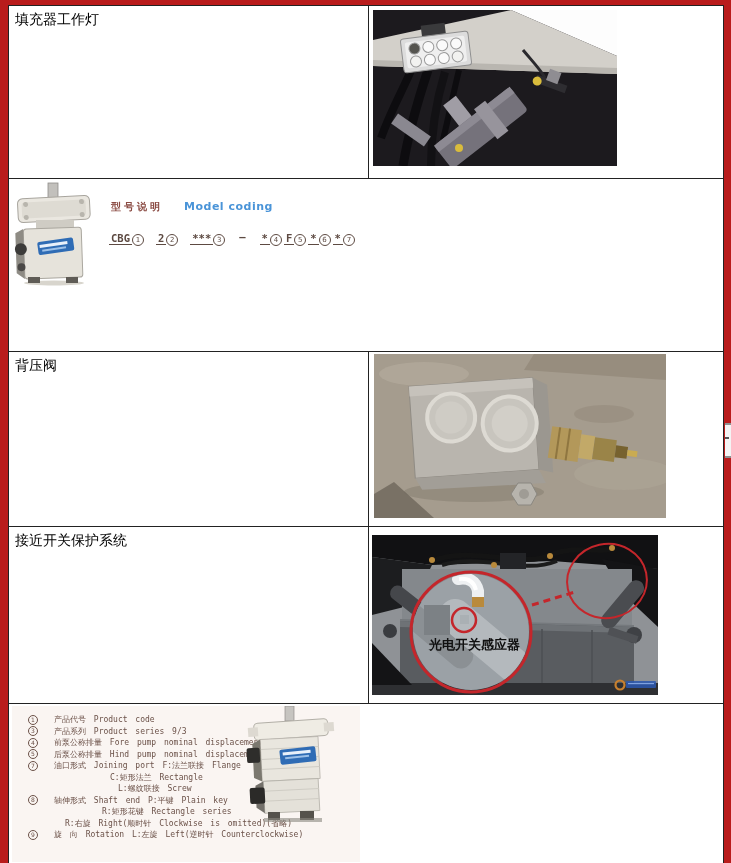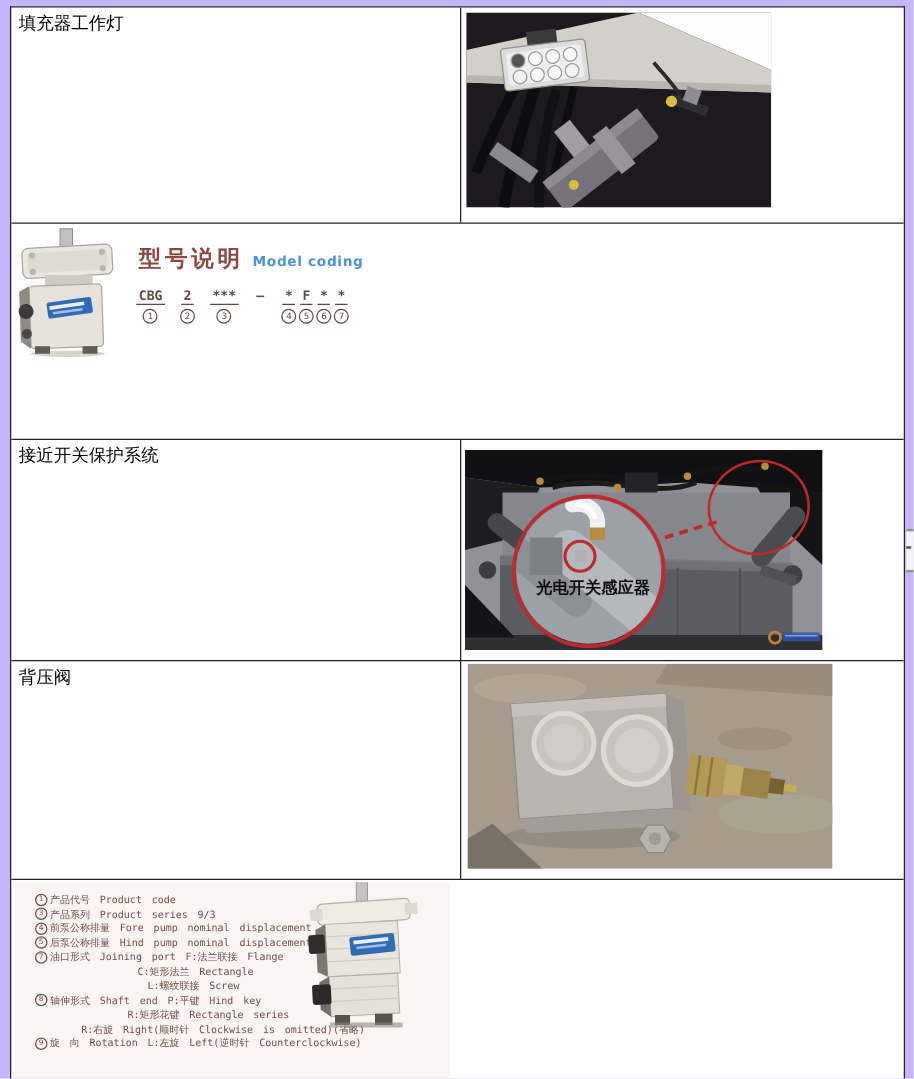--- a/index.html
+++ b/index.html
@@ -1,47 +1,47 @@
 <!DOCTYPE html>
 <html style="--border: #222222; --accent_red: #c4262b; --heading_zh: #8a4a42; --heading_en: #4a94d8; --code_text: #5d4a42; --spec_text: #6b5148; --label_brand_blue: #2f6cb5;"><head>
 <meta charset="utf-8">
 <style>
   html,body{margin:0;padding:0;}
-  .page{position:relative;width:731px;height:863px;overflow:hidden;background:#c4b5fd;
+  .page{position:relative;width:731px;height:863px;overflow:hidden;background:#b91c1c;
         font-family:"DejaVu Sans","Liberation Sans",sans-serif;color:#000;}
   .doc-table{position:absolute;left:8px;top:5px;width:714px;height:857px;
              border:1px solid var(--border,#222);border-bottom:none;overflow:hidden;background:#fff;}
   .trow{display:flex;border-bottom:1px solid var(--border,#222);}
   .trow.last{border-bottom:none;}
   .cell-label{width:360px;border-right:1px solid var(--border,#222);padding:4px 8px 0 6px;
               font-size:14px;line-height:18px;box-sizing:border-box;}
   .cell-img{position:relative;flex:1;overflow:hidden;}
   .r1{height:172px}.r2{height:172px}.r3{height:176px}.r4{height:174px}.r5{height:160px}
   .ph{position:absolute;display:block;}
   
   .mc-head{position:absolute;left:102px;top:16px;white-space:nowrap;}
-  .mc-zh{font-size:18px;font-weight:bold;letter-spacing:3px;color:var(--heading_zh,#8a4a42);}
-  .mc-en{font-size:11px;font-weight:bold;color:var(--heading_en,#4a94d8);margin-left:7px;letter-spacing:0.5px;}
+  .mc-zh{font-size:10px;font-weight:bold;letter-spacing:3px;color:var(--heading_zh,#8a4a42);}
+  .mc-en{font-size:11px;font-weight:bold;color:var(--heading_en,#4a94d8);margin-left:21px;letter-spacing:0.5px;}
   .mc-code{position:absolute;left:100px;top:52px;display:flex;align-items:flex-start;
            font-family:"DejaVu Sans Mono","Liberation Mono",monospace;
            color:var(--code_text,#5d4a42);font-weight:bold;font-size:10.5px;}
-  .cg{display:flex;flex-direction:column;align-items:center;margin-right:12px;}
+  .cg{display:flex;flex-direction:row;align-items:center;margin-right:12px;}
   .cg.tight{margin-right:2px;}
   .cg .ct{padding:0 2px;line-height:12px;}
   .cg.u .ct{border-bottom:1px solid currentColor;}
   .cnum{display:inline-block;width:10px;height:10px;border:1px solid currentColor;border-radius:50%;
         font-size:7px;line-height:10px;text-align:center;margin-top:2px;
         font-family:"DejaVu Sans",sans-serif;font-weight:normal;}
   .cg .cnum{margin-top:3px;}
   
   .r5bg{position:absolute;left:3px;top:2px;width:348px;height:156px;background:#faf5f2;}
   .specs{position:absolute;left:19px;top:10px;white-space:nowrap;
          font-family:"DejaVu Sans Mono","Liberation Mono",monospace;
          font-size:8px;line-height:11.5px;color:var(--spec_text,#6b5148);word-spacing:3px;}
-  .spec-line{display:flex;align-items:center;height:11.5px;}
+  .spec-line{display:flex;align-items:center;height:11.5px;gap:14px;}
   .spec-line .cnum{width:8px;height:8px;line-height:8px;font-size:6px;margin:0 2px 0 0;}
   .ind-a{padding-left:82px}.ind-b{padding-left:90px}.ind-c{padding-left:74px}.ind-d{padding-left:37px}
   
   .margin-widget{position:absolute;left:725px;top:423px;width:10px;height:31px;background:#f4f4f4;
                  border-top:2px solid #909090;border-bottom:2px solid #909090;}
   .margin-widget::before{content:"";position:absolute;left:0;top:12px;width:4px;height:2px;background:#555;}
   text{font-family:"DejaVu Sans","Liberation Sans",sans-serif;}
 </style>
 </head>
 <body>
@@ -155,20 +155,58 @@
           </span>
           <span class="cg u tight">
             <span class="ct">*</span>
             <span class="cnum">6</span>
           </span>
           <span class="cg u tight">
             <span class="ct">*</span>
             <span class="cnum">7</span>
           </span>
         </div>
+      </div>
+    </div>
+
+    <div class="trow r4">
+      <div class="cell-label">背压阀</div>
+      <div class="cell-img">
+        <svg class="ph" style="left:5px;top:2px" width="292" height="164" viewBox="0 0 292 164">
+          <rect width="292" height="164" fill="#a59c8e"></rect>
+          <polygon points="160,0 292,0 292,26 150,16" fill="#978d7e"></polygon>
+          <ellipse cx="50" cy="20" rx="45" ry="12" fill="#b6ad9e" opacity="0.6"></ellipse>
+          <ellipse cx="250" cy="120" rx="50" ry="16" fill="#b0a797" opacity="0.5"></ellipse>
+          <ellipse cx="230" cy="60" rx="30" ry="9" fill="#948a7b" opacity="0.6"></ellipse>
+          <ellipse cx="100" cy="138" rx="70" ry="10" fill="#837b6d" opacity="0.5"></ellipse>
+          <polygon points="20,128 60,164 0,164 0,140" fill="#6e675b" opacity="0.8"></polygon>
+          <g transform="rotate(-4 100 75)">
+            <rect x="38" y="28" width="124" height="92" fill="#b9b5ae" stroke="#8f8b84"></rect>
+            <rect x="38" y="28" width="124" height="10" fill="#c6c2bb"></rect>
+            <polygon points="162,28 176,36 176,124 162,120" fill="#9b9790"></polygon>
+            <polygon points="38,120 162,120 168,134 44,132" fill="#a29e97"></polygon>
+            <circle cx="78" cy="62" r="24" fill="#c8c5be" stroke="#dddad3" stroke-width="4"></circle>
+            <circle cx="78" cy="62" r="16" fill="#cfccc5"></circle>
+            <circle cx="136" cy="72" r="27" fill="#c8c5be" stroke="#dddad3" stroke-width="4"></circle>
+            <circle cx="136" cy="72" r="18" fill="#d2cfc8"></circle>
+          </g>
+          <g transform="translate(176,88) rotate(8)">
+            <rect x="0" y="-16" width="30" height="32" fill="#b3985a"></rect>
+            <line x1="8" y1="-16" x2="8" y2="16" stroke="#8f7640" stroke-width="2"></line>
+            <line x1="18" y1="-16" x2="18" y2="16" stroke="#8f7640" stroke-width="2"></line>
+            <rect x="30" y="-12" width="14" height="24" fill="#c2a968"></rect>
+            <rect x="44" y="-11" width="22" height="22" fill="#9a8448"></rect>
+            <rect x="66" y="-6" width="12" height="12" fill="#77622f"></rect>
+            <rect x="78" y="-3" width="10" height="6" fill="#c9ab52"></rect>
+          </g>
+          <g transform="translate(150,140)">
+            <polygon points="-13,0 -6,-11 7,-11 13,0 7,11 -6,11" fill="#b7b4ad" stroke="#8a8780"></polygon>
+            <circle r="5" fill="#9f9c95"></circle>
+          </g>
+        </svg>
       </div>
     </div>
 
     <div class="trow r3">
       <div class="cell-label">接近开关保护系统</div>
       <div class="cell-img">
         <svg class="ph" style="left:3px;top:8px" width="286" height="160" viewBox="0 0 286 160">
           <rect width="286" height="160" fill="#8f9296"></rect>
           <polygon points="0,0 286,0 286,34 180,26 60,30 0,22" fill="#111113"></polygon>
           <polygon points="0,22 60,30 40,70 0,80" fill="#1c1d1f"></polygon>
@@ -229,58 +267,20 @@
           <ellipse cx="235" cy="46" rx="40" ry="37" fill="none" stroke="#c4262b" stroke-width="2" transform="rotate(-12 235 46)"></ellipse>
           <g transform="translate(248,150)">
             <circle cx="0" cy="0" r="4.5" fill="none" stroke="#c8802f" stroke-width="2.2"></circle>
             <rect x="6" y="-4" width="30" height="7" rx="1" fill="#2a57b0" opacity="0.85"></rect>
             <rect x="8" y="-2" width="26" height="1.2" fill="#7fa2e0"></rect>
           </g>
         </svg>
       </div>
     </div>
 
-    <div class="trow r4">
-      <div class="cell-label">背压阀</div>
-      <div class="cell-img">
-        <svg class="ph" style="left:5px;top:2px" width="292" height="164" viewBox="0 0 292 164">
-          <rect width="292" height="164" fill="#a59c8e"></rect>
-          <polygon points="160,0 292,0 292,26 150,16" fill="#978d7e"></polygon>
-          <ellipse cx="50" cy="20" rx="45" ry="12" fill="#b6ad9e" opacity="0.6"></ellipse>
-          <ellipse cx="250" cy="120" rx="50" ry="16" fill="#b0a797" opacity="0.5"></ellipse>
-          <ellipse cx="230" cy="60" rx="30" ry="9" fill="#948a7b" opacity="0.6"></ellipse>
-          <ellipse cx="100" cy="138" rx="70" ry="10" fill="#837b6d" opacity="0.5"></ellipse>
-          <polygon points="20,128 60,164 0,164 0,140" fill="#6e675b" opacity="0.8"></polygon>
-          <g transform="rotate(-4 100 75)">
-            <rect x="38" y="28" width="124" height="92" fill="#b9b5ae" stroke="#8f8b84"></rect>
-            <rect x="38" y="28" width="124" height="10" fill="#c6c2bb"></rect>
-            <polygon points="162,28 176,36 176,124 162,120" fill="#9b9790"></polygon>
-            <polygon points="38,120 162,120 168,134 44,132" fill="#a29e97"></polygon>
-            <circle cx="78" cy="62" r="24" fill="#c8c5be" stroke="#dddad3" stroke-width="4"></circle>
-            <circle cx="78" cy="62" r="16" fill="#cfccc5"></circle>
-            <circle cx="136" cy="72" r="27" fill="#c8c5be" stroke="#dddad3" stroke-width="4"></circle>
-            <circle cx="136" cy="72" r="18" fill="#d2cfc8"></circle>
-          </g>
-          <g transform="translate(176,88) rotate(8)">
-            <rect x="0" y="-16" width="30" height="32" fill="#b3985a"></rect>
-            <line x1="8" y1="-16" x2="8" y2="16" stroke="#8f7640" stroke-width="2"></line>
-            <line x1="18" y1="-16" x2="18" y2="16" stroke="#8f7640" stroke-width="2"></line>
-            <rect x="30" y="-12" width="14" height="24" fill="#c2a968"></rect>
-            <rect x="44" y="-11" width="22" height="22" fill="#9a8448"></rect>
-            <rect x="66" y="-6" width="12" height="12" fill="#77622f"></rect>
-            <rect x="78" y="-3" width="10" height="6" fill="#c9ab52"></rect>
-          </g>
-          <g transform="translate(150,140)">
-            <polygon points="-13,0 -6,-11 7,-11 13,0 7,11 -6,11" fill="#b7b4ad" stroke="#8a8780"></polygon>
-            <circle r="5" fill="#9f9c95"></circle>
-          </g>
-        </svg>
-      </div>
-    </div>
-
     <div class="trow r5 last">
       <div class="cell-img">
         <div class="r5bg"></div>
         <div class="specs">
           <div class="spec-line">
               <span class="cnum">1</span>
               <span>产品代号 Product code</span>
             </div>
           <div class="spec-line">
               <span class="cnum">3</span>
@@ -299,21 +299,21 @@
               <span>油口形式 Joining port F:法兰联接 Flange</span>
             </div>
           <div class="spec-line ind-a">
               <span>C:矩形法兰 Rectangle</span>
             </div>
           <div class="spec-line ind-b">
               <span>L:螺纹联接 Screw</span>
             </div>
           <div class="spec-line">
               <span class="cnum">8</span>
-              <span>轴伸形式 Shaft end P:平键 Hind key</span>
+              <span>轴伸形式 Shaft end P:平键 Plain key</span>
             </div>
           <div class="spec-line ind-c">
               <span>R:矩形花键 Rectangle series</span>
             </div>
           <div class="spec-line ind-d">
               <span>R:右旋 Right(顺时针 Clockwise is omitted)(省略)</span>
             </div>
           <div class="spec-line">
               <span class="cnum">9</span>
               <span>旋 向 Rotation L:左旋 Left(逆时针 Counterclockwise)</span>

